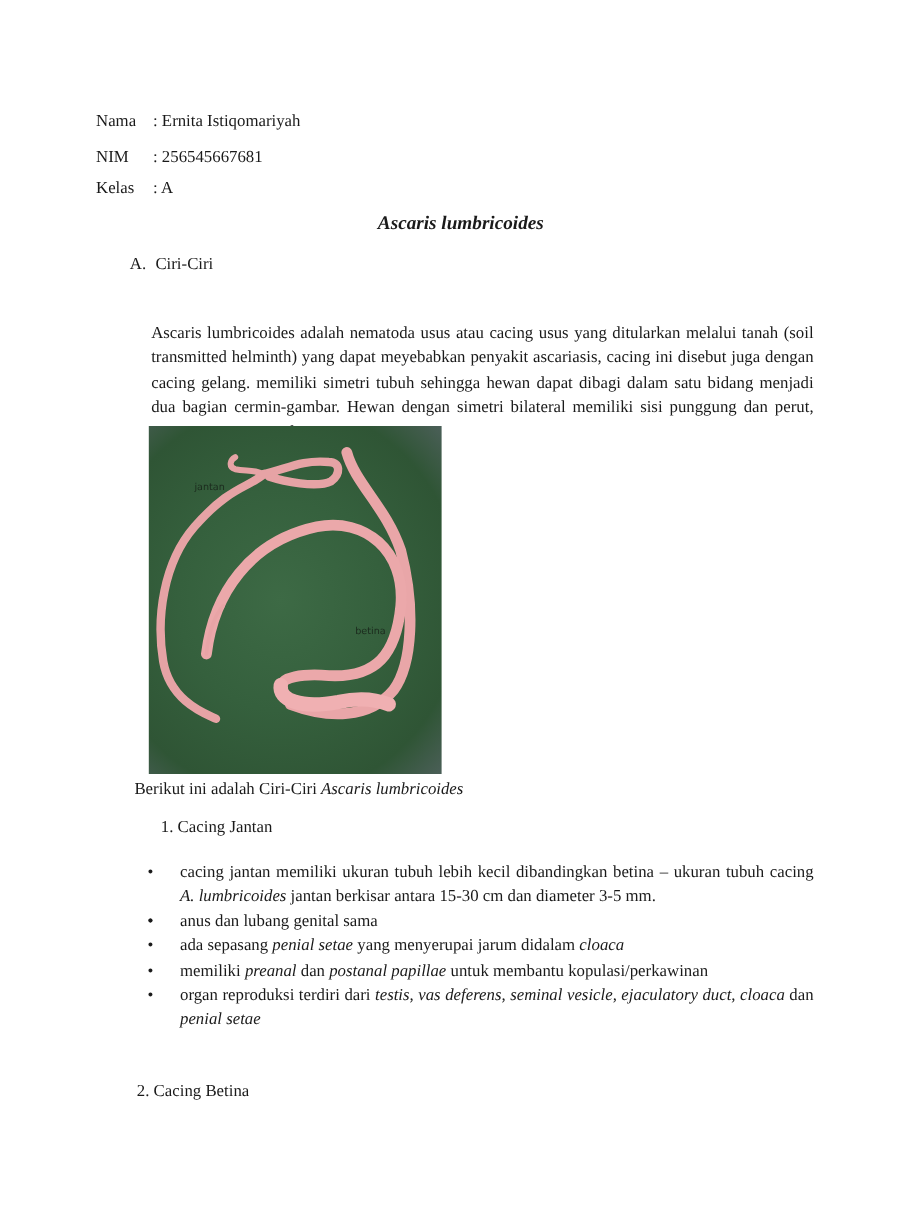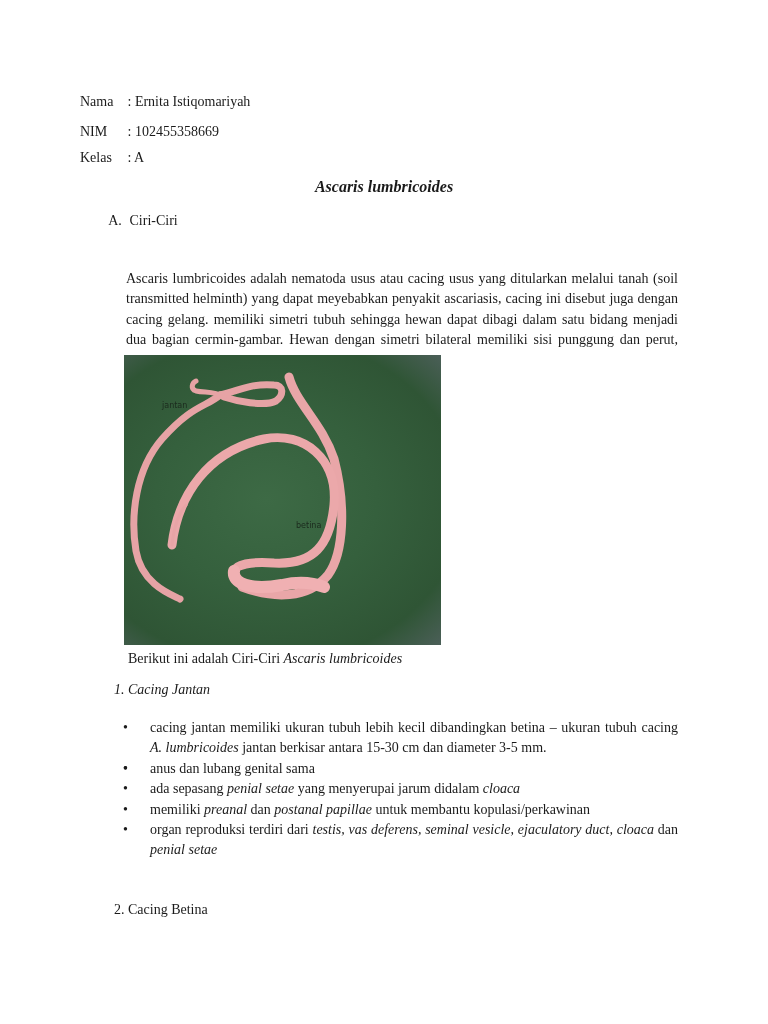--- a/index.html
+++ b/index.html
@@ -14,51 +14,51 @@
     position: absolute; left: 0; width: 768px; top: 178px;
     text-align: center; font-weight: bold; font-style: italic; font-size: 16px;
   }
   .sec-head { left: 104px; top: 213px; text-align: center; }
   .sec-head .letter { display: inline-block; width: 22px; }
   .para {
     position: absolute; left: 126px; width: 552px; top: 232px;
     line-height: 20.4px; text-align: justify; white-space: normal; margin-top: 37px;
   }
   .photo {
-    position: absolute; left: 124px; top: 355px; width: 317px; height: 290px;
+    position: absolute; left: 124px; top: 355px; width: 244px; height: 290px;
     background: radial-gradient(ellipse at 45% 50%, #3d6a45 0%, #35603d 45%, #2f5535 80%, #4b5f58 100%);
     overflow: hidden;
   }
   .photo svg { position: absolute; left: 0; top: 0; }
   .photo-label {
     position: absolute; font-family: "DejaVu Sans", sans-serif; font-size: 8px; color: #1b2a1d;
   }
-  .caption { left: 128px; top: 651px; }
-  .sub-head { left: 114px; top: 682px; font-style: italic; }
+  .caption { left: 112px; top: 651px; }
+  .sub-head { left: 134px; top: 682px; }
   .bullets { position: absolute; left: 120px; width: 558px; top: 718px; }
   .bullet {
     position: relative; padding-left: 30px; line-height: 20.4px;
     text-align: justify; white-space: normal;
   }
   .bullet .dot {
     position: absolute; left: 3px; top: 0; font-size: 14px;
   }
   .i { font-style: italic; }
 </style>
 </head>
 <body>
 
 <div>
   <div class="abs" style="left:80px; top:94px;font-family:Liberation Serif, serif;">
     <span class="meta-label">Nama</span>
     <span>: Ernita Istiqomariyah</span>
   </div>
   <div class="abs" style="left:80px; top:124px;">
     <span class="meta-label">NIM</span>
-    <span>: 102455358669</span>
+    <span>: 256545667681</span>
   </div>
   <div class="abs" style="left:80px; top:150px;">
     <span class="meta-label">Kelas</span>
     <span>: A</span>
   </div>
 </div>
 
 <div class="title">Ascaris lumbricoides</div>
 
 <div class="abs sec-head">

